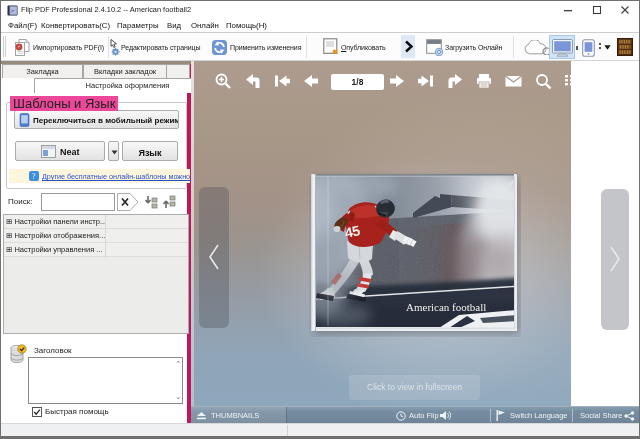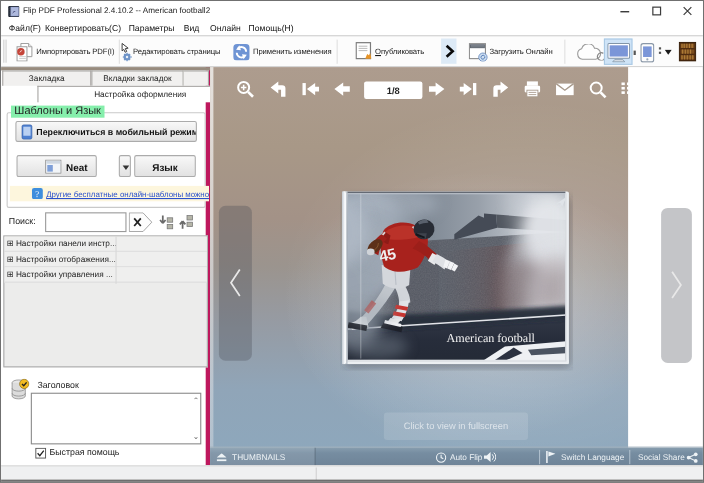--- a/index.html
+++ b/index.html
@@ -20,21 +20,21 @@
 #toolbar { position:absolute; left:1px; top:32px; width:638px; height:29px; background:#fcfcfc; border-top:1px solid #cecece; border-bottom:1px solid #d5d5d5; }
 .tbtext { position:absolute; font-size:7px; letter-spacing:-0.1px; color:#1a1a1a; top:11px; }
 .vsep { position:absolute; top:3px; height:22px; width:1px; background:#e0e0e0; }
 
 
 #panel { position:absolute; left:1px; top:61px; width:190px; height:362px; background:#fff; border-right:4px solid #be185d; }
 #topstrip { position:absolute; left:0; top:0; width:190px; height:3px; background:#978b7e; }
 .tab { position:absolute; top:3px; height:14px; background:#f1f0ef; border:1px solid #a8a6a3; border-bottom:none; font-size:7.5px; color:#222; text-align:center; line-height:14px; }
 #tabrow2 { position:absolute; left:1px; top:17px; width:187px; height:15px; background:#fff; border:1px solid #a8a6a3; border-bottom:none; font-size:7.5px; color:#222; text-align:center; line-height:14px;margin-left:32px; }
 #groupbox { position:absolute; left:5px; top:41px; width:181px; height:87px; border:1px solid #c9c9c9; border-radius:2px; }
-#grouplabel { position:absolute; left:9px; top:35px; background:#86efac; padding:0 3px; font-size:10px; color:#222; z-index:3; }
+#grouplabel { position:absolute; left:9px; top:35px; background:#ec4899; padding:0 3px; font-size:13px; color:#222; z-index:3; }
 .btn3d { position:absolute; background:linear-gradient(#f8f8f8,#e2e2e2); border:1px solid #ababab; border-radius:2px; }
 .btntext { font-weight:bold; font-size:8.5px; color:#111; }
 
 
 #searchlabel { position:absolute; left:7px; top:136px; font-size:8px; color:#222; }
 #searchbox { position:absolute; left:40px; top:132px; width:74px; height:18px; background:#fff; border:1px solid #9a9a9a; }
 
 
 #table { position:absolute; left:2px; top:153px; width:186px; height:120px; background:#ececeb; border:1px solid #ababab; }
 .trow { position:absolute; left:0; width:184px; height:14px; background:#efefee; border-bottom:1px solid #dcdcdc; font-size:7.5px; color:#222; line-height:14px; }
@@ -194,21 +194,21 @@
   <div id="groupbox"></div>
 
   <div class="btn3d" style="left:13px;top:49px;width:165px;height:19px;overflow:hidden;white-space:nowrap;">
     <svg class="abs" style="left:4px;top:2px" width="11" height="14" viewBox="0 0 11 14">
       <rect x="1" y="0.5" width="9" height="13" rx="1.5" fill="#4d7fd0" stroke="#3a62a8" stroke-width="0.6"></rect>
       <rect x="2.2" y="2.2" width="6.6" height="8.2" fill="#b9d0f2"></rect>
     </svg>
     <span class="btntext abs" style="left:18px;top:5px;font-size:8px;">Переключиться в мобильный режим</span>
   </div>
 
-  <div class="btn3d" style="left:14px;top:80px;width:73px;height:20px;">
+  <div class="btn3d" style="left:14px;top:80px;width:90px;height:20px;">
     <svg class="abs" style="left:25px;top:3px" width="15" height="13" viewBox="0 0 15 13">
       <rect x="0.5" y="0.5" width="14" height="12" fill="#f2f5f8" stroke="#8a8a8a" stroke-width="0.8"></rect>
       <rect x="1.2" y="1.2" width="12.6" height="2.6" fill="#cfd8e2"></rect>
       <rect x="2" y="5" width="5" height="6" fill="#7e9fd8"></rect>
     </svg>
     <span class="btntext abs" style="left:44px;top:5px;font-size:9px;">Neat</span>
   </div>
   <div class="btn3d" style="left:107px;top:80px;width:11px;height:20px;">
     <svg class="abs" style="left:2px;top:8px" width="7" height="5" viewBox="0 0 7 5">
         <path d="M0.5 0.5 L6.5 0.5 3.5 4.5 z" fill="#333"></path>

